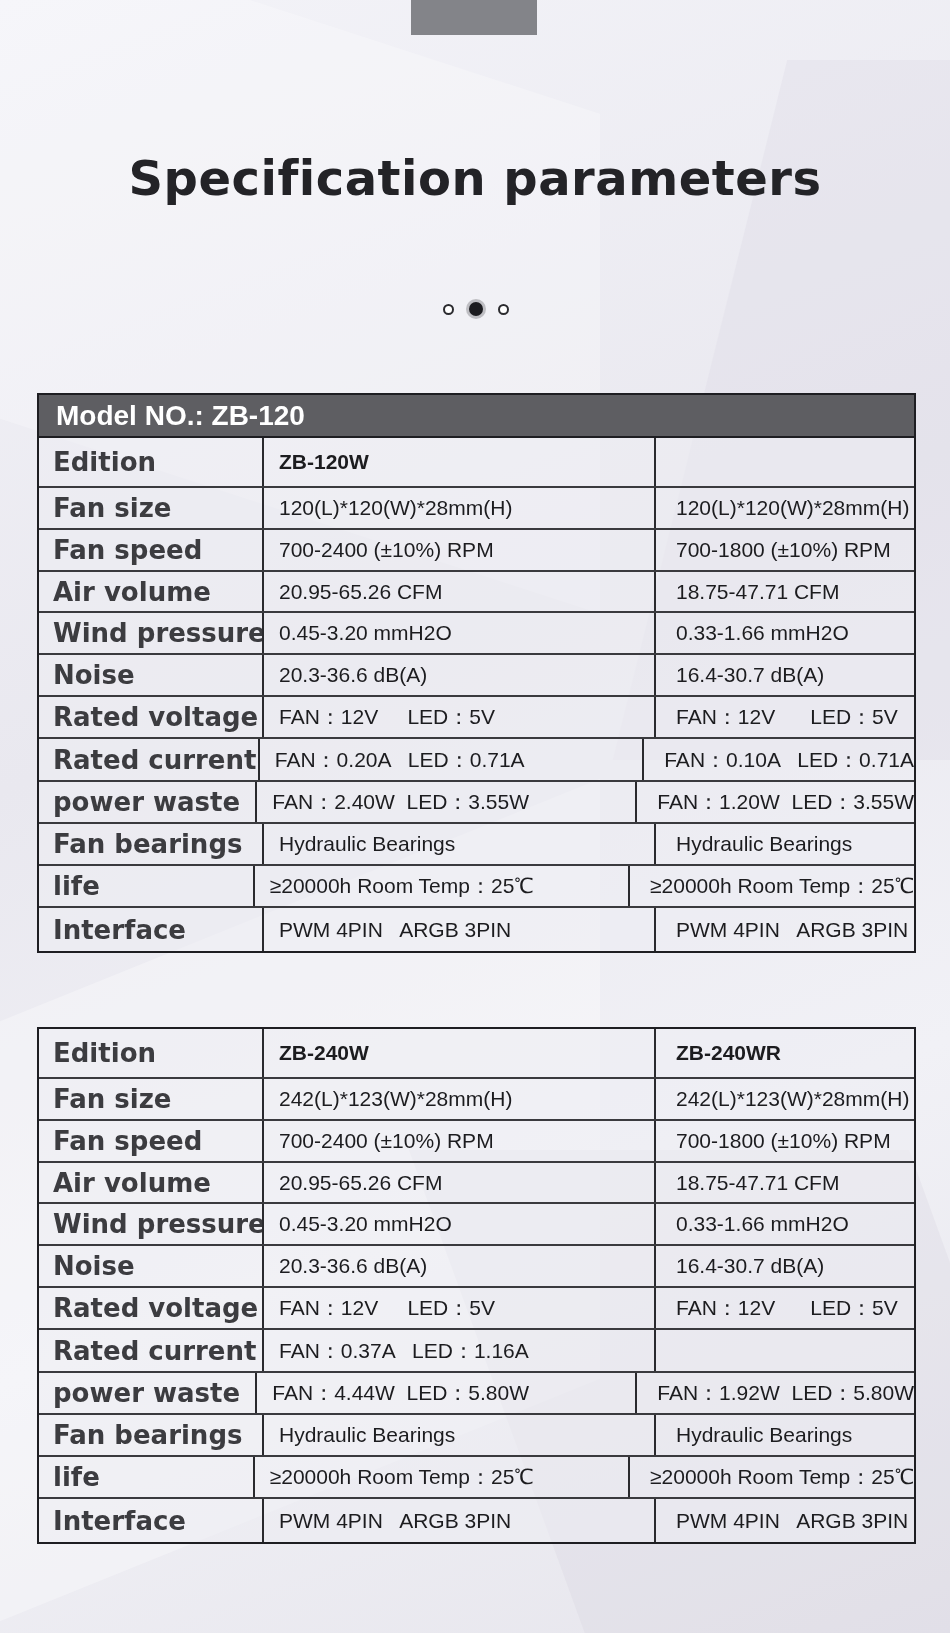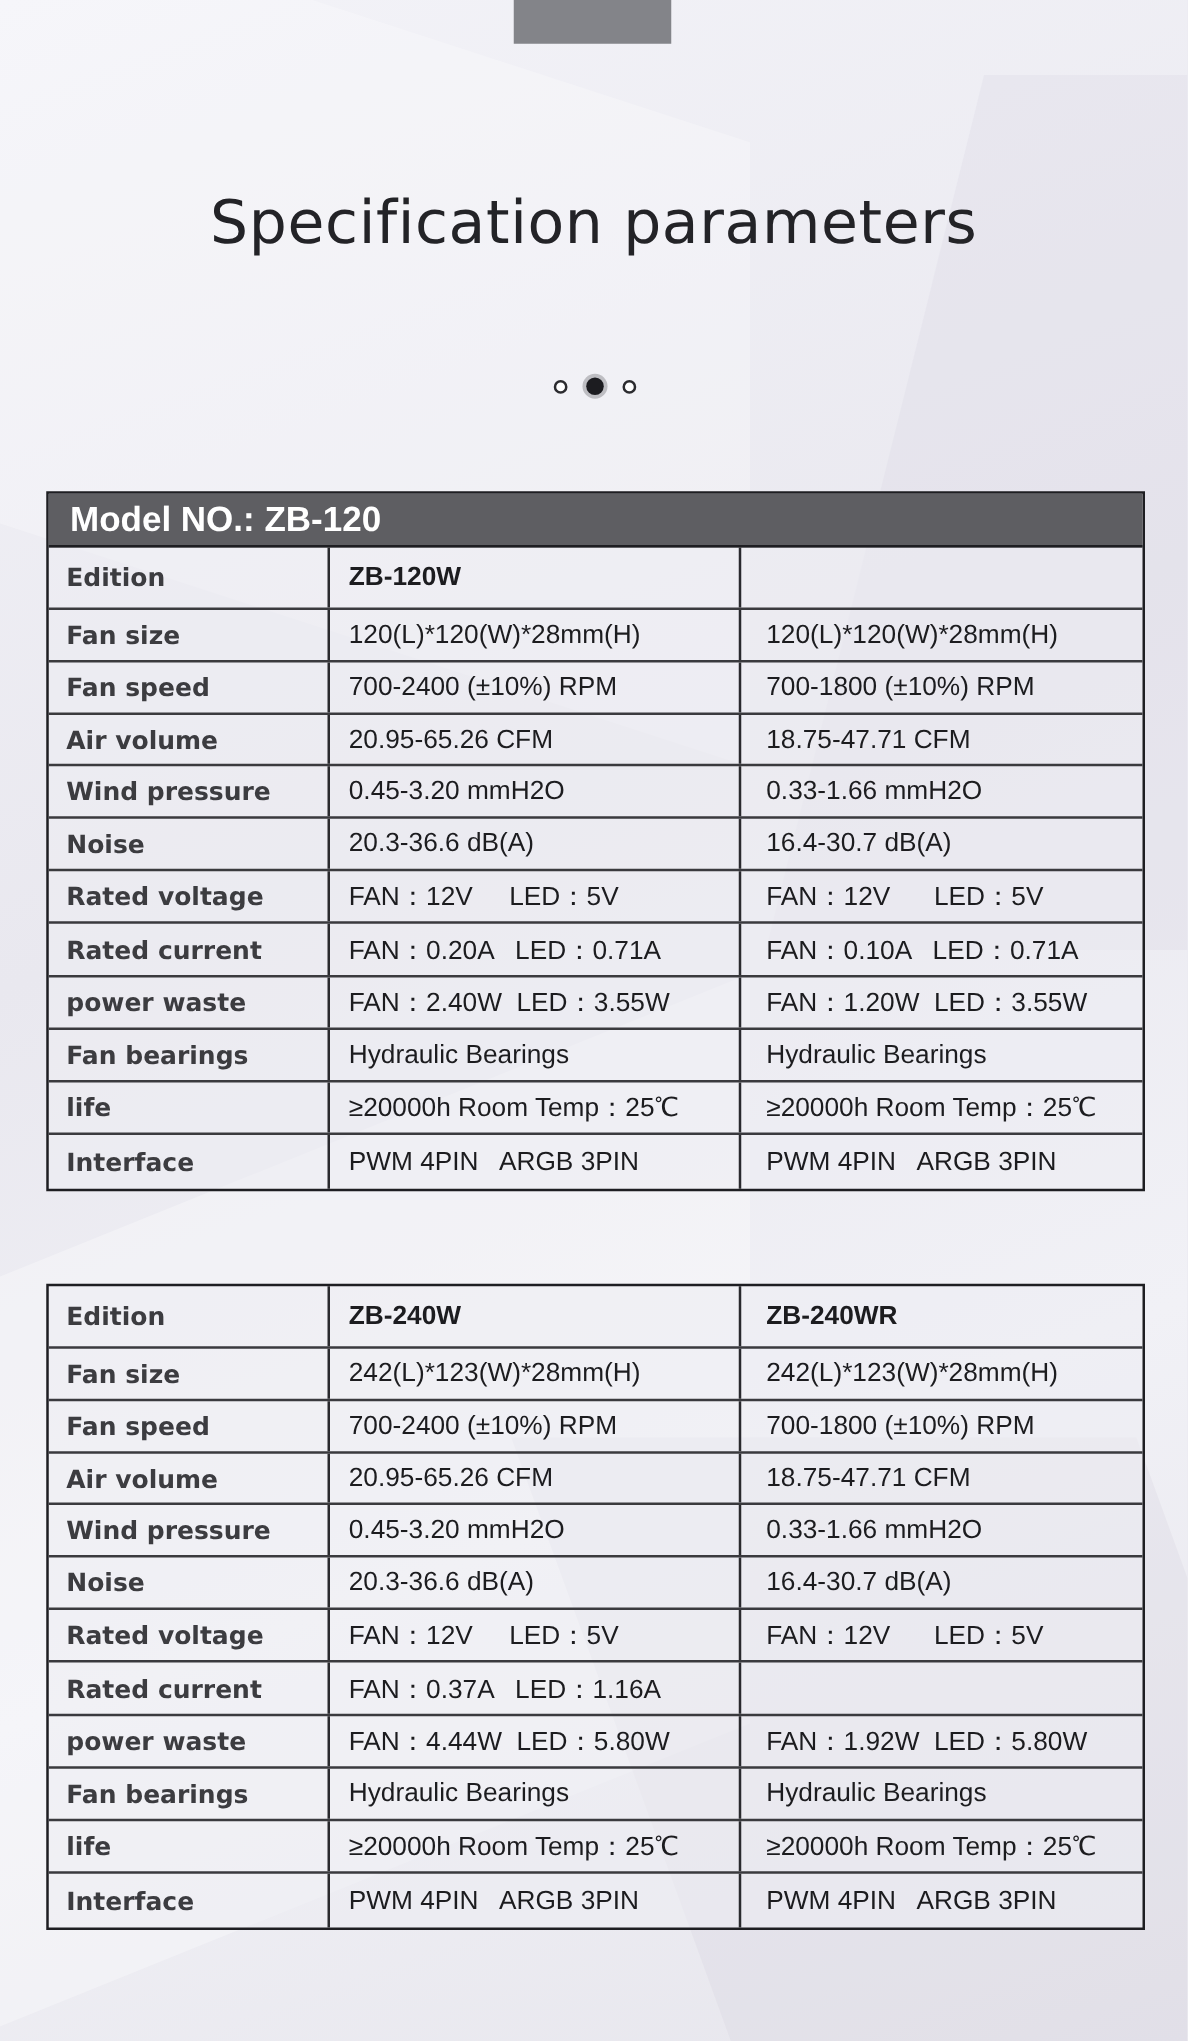--- a/index.html
+++ b/index.html
@@ -18,21 +18,21 @@
   .facet.f2 { left: 700px; top: 60px; width: 400px; height: 700px; transform: skewX(-14deg); background: rgba(220,219,228,0.35); }
   .facet.f3 { left: 0; top: 900px; width: 600px; height: 600px; transform: skewY(-22deg); background: rgba(255,255,255,0.3); }
   .facet.f4 { left: 500px; top: 1150px; width: 500px; height: 500px; transform: skewX(20deg); background: rgba(210,209,218,0.25); }
 
   .top-tab {
     position: absolute; left: 411px; top: 0; width: 126px; height: 35px;
     background: #838489;
   }
   .page-title {
     position: absolute; left: 0; top: 150px; width: 950px; text-align: center;
-    font-family: "DejaVu Sans", sans-serif; font-weight: normal; font-size: 48px;
+    font-family: "DejaVu Sans", sans-serif; font-weight: bold; font-size: 48px;
     color: #232327; letter-spacing: 0.5px;
   }
   .pager {
     position: absolute; left: 443px; top: 301px; width: 66px; height: 16px;
     display: flex; align-items: center; justify-content: space-between;
   }
   .dot { width: 11px; height: 11px; border-radius: 50%; border: 2px solid #2b2b2f; background: #fff; }
   .dot.active { width: 14px; height: 14px; border: none; background: #1c1c20; box-shadow: 0 0 0 3px rgba(40,40,45,0.25); }
 
   .spec-table {
@@ -50,29 +50,29 @@
     color: #ffffff; font-weight: bold; font-size: 28px;
     font-family: "Liberation Sans", sans-serif;
   }
   .spec-row {
     display: flex; border-bottom: 2px solid #3a3a3e;
   }
   .spec-row:last-child { border-bottom: none; }
   .cell-label {
     width: 225px; border-right: 2px solid #2a2a2e;
     padding-left: 14px; display: flex; align-items: center;
-    font-family: "DejaVu Sans", sans-serif; font-weight: bold; font-size: 20px;
+    font-family: "DejaVu Sans", sans-serif; font-weight: bold; font-size: 26px;
     color: #3c3c40; white-space: nowrap; overflow: hidden;
   }
   .cell-val {
     display: flex; align-items: center; padding-left: 15px;
     font-family: "Liberation Sans", sans-serif; font-size: 21px; color: #1c1c1f;
     white-space: pre;
   }
-  .cell-val.a { width: 329px; border-right: 2px solid #2a2a2e; }
+  .cell-val.a { width: 392px; border-right: 2px solid #2a2a2e; }
   .cell-val.b { flex: 1; padding-left: 20px; }
   .cell-val.bold { font-weight: bold; }
 </style>
 </head>
 <body>
 
 <div class="bg">
   <div class="facet f1"></div>
   <div class="facet f2"></div>
   <div class="facet f3"></div>

